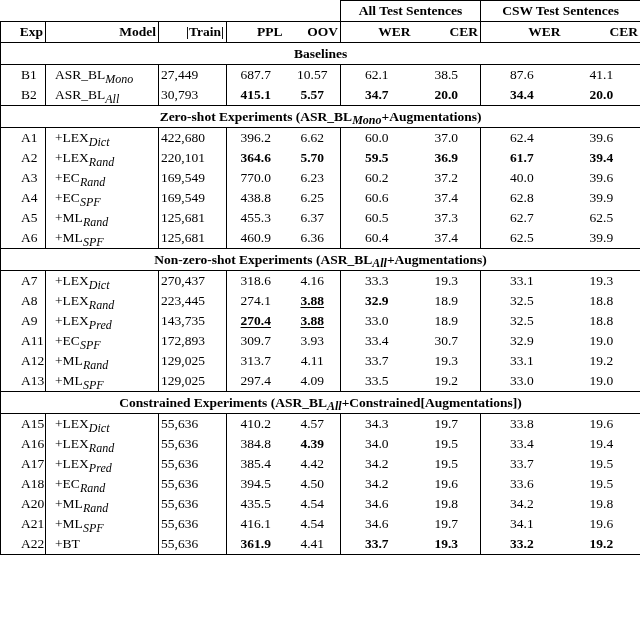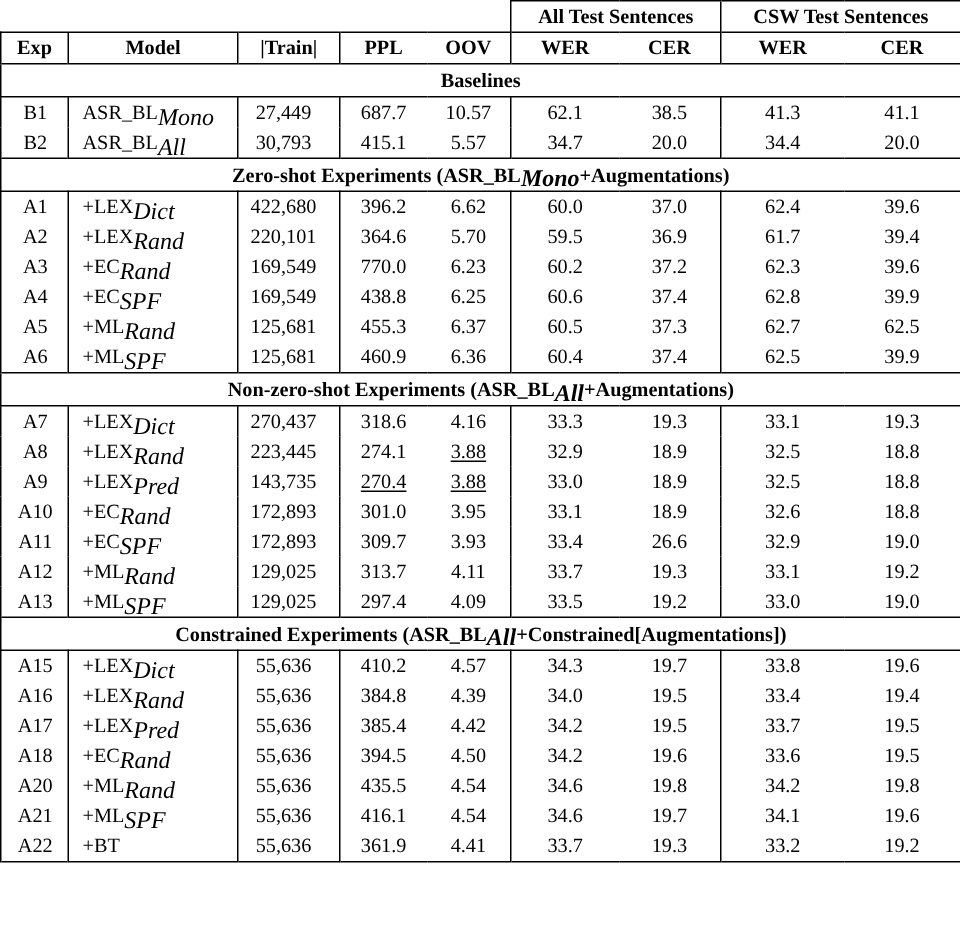--- a/index.html
+++ b/index.html
@@ -30,46 +30,46 @@
   }
   thead th { text-align: center; font-weight: bold; }
   .spacer { border: none; }
   .group {
     border-top: 1.6px solid #000;
     border-left: 1.6px solid #000;
     font-weight: bold;
     text-align: center;
   }
   .g2 { border-right: 1.6px solid #000; margin-top: 14px; }
-  .hdr { border-top: 1.6px solid #000; }
+  .hdr { border-top: 1.6px solid #000; text-align: right; }
   
   .c1 { border-left: 1.6px solid #000; }
   .c2 { border-left: 1.6px solid #000; }
   .c3 { border-left: 1.6px solid #000; }
   .c4 { border-left: 1.6px solid #000; }
   .c6 { border-left: 1.6px solid #000; }
   .c8 { border-left: 1.6px solid #000; }
   .c9 { border-right: 1.6px solid #000; }
   
-  tbody td.c1 { text-align: center; padding-left: 3px; }
+  tbody td.c1 { text-align: left; padding-left: 20px; }
   tbody td.c2 { text-align: left; padding-left: 9px; }
-  tbody td.c3 { text-align: center; padding-right: 9px; margin-left: 34px; }
+  tbody td.c3 { text-align: left; padding-right: 9px; margin-left: 34px; }
   tbody td.c4, tbody td.c5, tbody td.c6,
   tbody td.c7, tbody td.c8, tbody td.c9 { text-align: center; }
   .section-title {
     font-weight: bold;
     text-align: center;
     border: 1.6px solid #000;
     height: 19px;
   }
-  .b { font-weight: normal; }
+  .b { font-weight: bold; }
   .u { text-decoration: underline; text-underline-offset: 2px; }
   sub.ssub {
     font-style: italic;
-    font-size: 16px;
+    font-size: 12px;
     line-height: 0;
     margin-top: 16px;
   }
 </style>
 </head>
 <body>
 
 <table>
   <colgroup>
     <col style="width:45px">
@@ -105,21 +105,21 @@
         <td colspan="9" class="section-title"><span>Baselines</span></td>
       </tr>
       <tr>
         <td class="c1">B1</td>
         <td class="c2"><span>ASR_BL</span><sub class="ssub">Mono</sub></td>
         <td class="c3">27,449</td>
         <td class="c4">687.7</td>
         <td class="c5">10.57</td>
         <td class="c6">62.1</td>
         <td class="c7">38.5</td>
-        <td class="c8">41.3</td>
+        <td class="c8">87.6</td>
         <td class="c9">41.1</td>
       </tr>
       <tr>
         <td class="c1">B2</td>
         <td class="c2"><span>ASR_BL</span><sub class="ssub">All</sub></td>
         <td class="c3">30,793</td>
         <td class="c4 b">415.1</td>
         <td class="c5 b">5.57</td>
         <td class="c6 b">34.7</td>
         <td class="c7 b">20.0</td>
@@ -152,21 +152,21 @@
         <td class="c9 b">39.4</td>
       </tr>
       <tr>
         <td class="c1">A3</td>
         <td class="c2"><span>+EC</span><sub class="ssub">Rand</sub></td>
         <td class="c3">169,549</td>
         <td class="c4">770.0</td>
         <td class="c5">6.23</td>
         <td class="c6">60.2</td>
         <td class="c7">37.2</td>
-        <td class="c8">62.3</td>
+        <td class="c8">40.0</td>
         <td class="c9">39.6</td>
       </tr>
       <tr>
         <td class="c1">A4</td>
         <td class="c2"><span>+EC</span><sub class="ssub">SPF</sub></td>
         <td class="c3">169,549</td>
         <td class="c4">438.8</td>
         <td class="c5">6.25</td>
         <td class="c6">60.6</td>
         <td class="c7">37.4</td>
@@ -225,38 +225,27 @@
         <td class="c2"><span>+LEX</span><sub class="ssub">Pred</sub></td>
         <td class="c3">143,735</td>
         <td class="c4 b u">270.4</td>
         <td class="c5 b u">3.88</td>
         <td class="c6">33.0</td>
         <td class="c7">18.9</td>
         <td class="c8">32.5</td>
         <td class="c9">18.8</td>
       </tr>
       <tr>
-        <td class="c1">A10</td>
-        <td class="c2"><span>+EC</span><sub class="ssub">Rand</sub></td>
-        <td class="c3">172,893</td>
-        <td class="c4">301.0</td>
-        <td class="c5">3.95</td>
-        <td class="c6">33.1</td>
-        <td class="c7">18.9</td>
-        <td class="c8">32.6</td>
-        <td class="c9">18.8</td>
-      </tr>
-      <tr>
         <td class="c1">A11</td>
         <td class="c2"><span>+EC</span><sub class="ssub">SPF</sub></td>
         <td class="c3">172,893</td>
         <td class="c4">309.7</td>
         <td class="c5">3.93</td>
         <td class="c6">33.4</td>
-        <td class="c7">26.6</td>
+        <td class="c7">30.7</td>
         <td class="c8">32.9</td>
         <td class="c9">19.0</td>
       </tr>
       <tr>
         <td class="c1">A12</td>
         <td class="c2"><span>+ML</span><sub class="ssub">Rand</sub></td>
         <td class="c3">129,025</td>
         <td class="c4">313.7</td>
         <td class="c5">4.11</td>
         <td class="c6">33.7</td>

